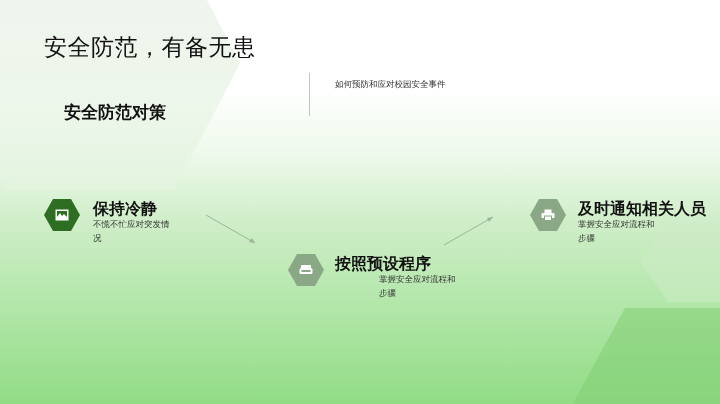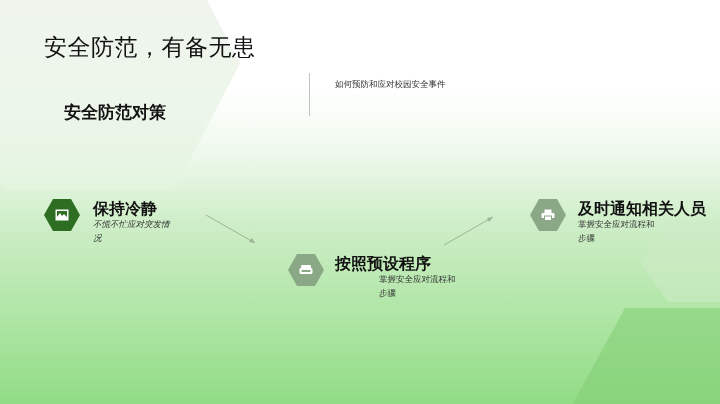--- a/index.html
+++ b/index.html
@@ -66,21 +66,21 @@
 
   <div class="step" style="left:44px; top:199px;">
     <div class="hex" style="left:0; top:0; background:#2e6e22;">
       <svg viewBox="0 0 14 12">
         <rect x="0.5" y="0.5" width="13" height="11" fill="#fff"></rect>
         <rect x="2" y="2" width="10" height="6" fill="#2e6e22"></rect>
         <polygon points="2,8 5,4 7,7 9,5 12,8" fill="#fff"></polygon>
       </svg>
     </div>
     <div class="step-title" style="left:49px; top:0;">保持冷静</div>
-    <div class="step-desc" style="left:49px; top:18px;font-style:italic;">不慌不忙应对突发情况</div>
+    <div class="step-desc" style="left:49px; top:18px;">不慌不忙应对突发情况</div>
   </div>
 
   <svg class="arrow" style="left:205px; top:213px;" width="55" height="34" viewBox="0 0 55 34">
     <line x1="1" y1="2" x2="50" y2="30" stroke="#9cb59a" stroke-width="1"></line>
     <polygon points="50,30 44,29 47,25" fill="#9cb59a"></polygon>
   </svg>
 
   <div class="step" style="left:288px; top:254px;">
     <div class="hex" style="left:0; top:0; background:#8aa885;">
       <svg viewBox="0 0 14 12">

